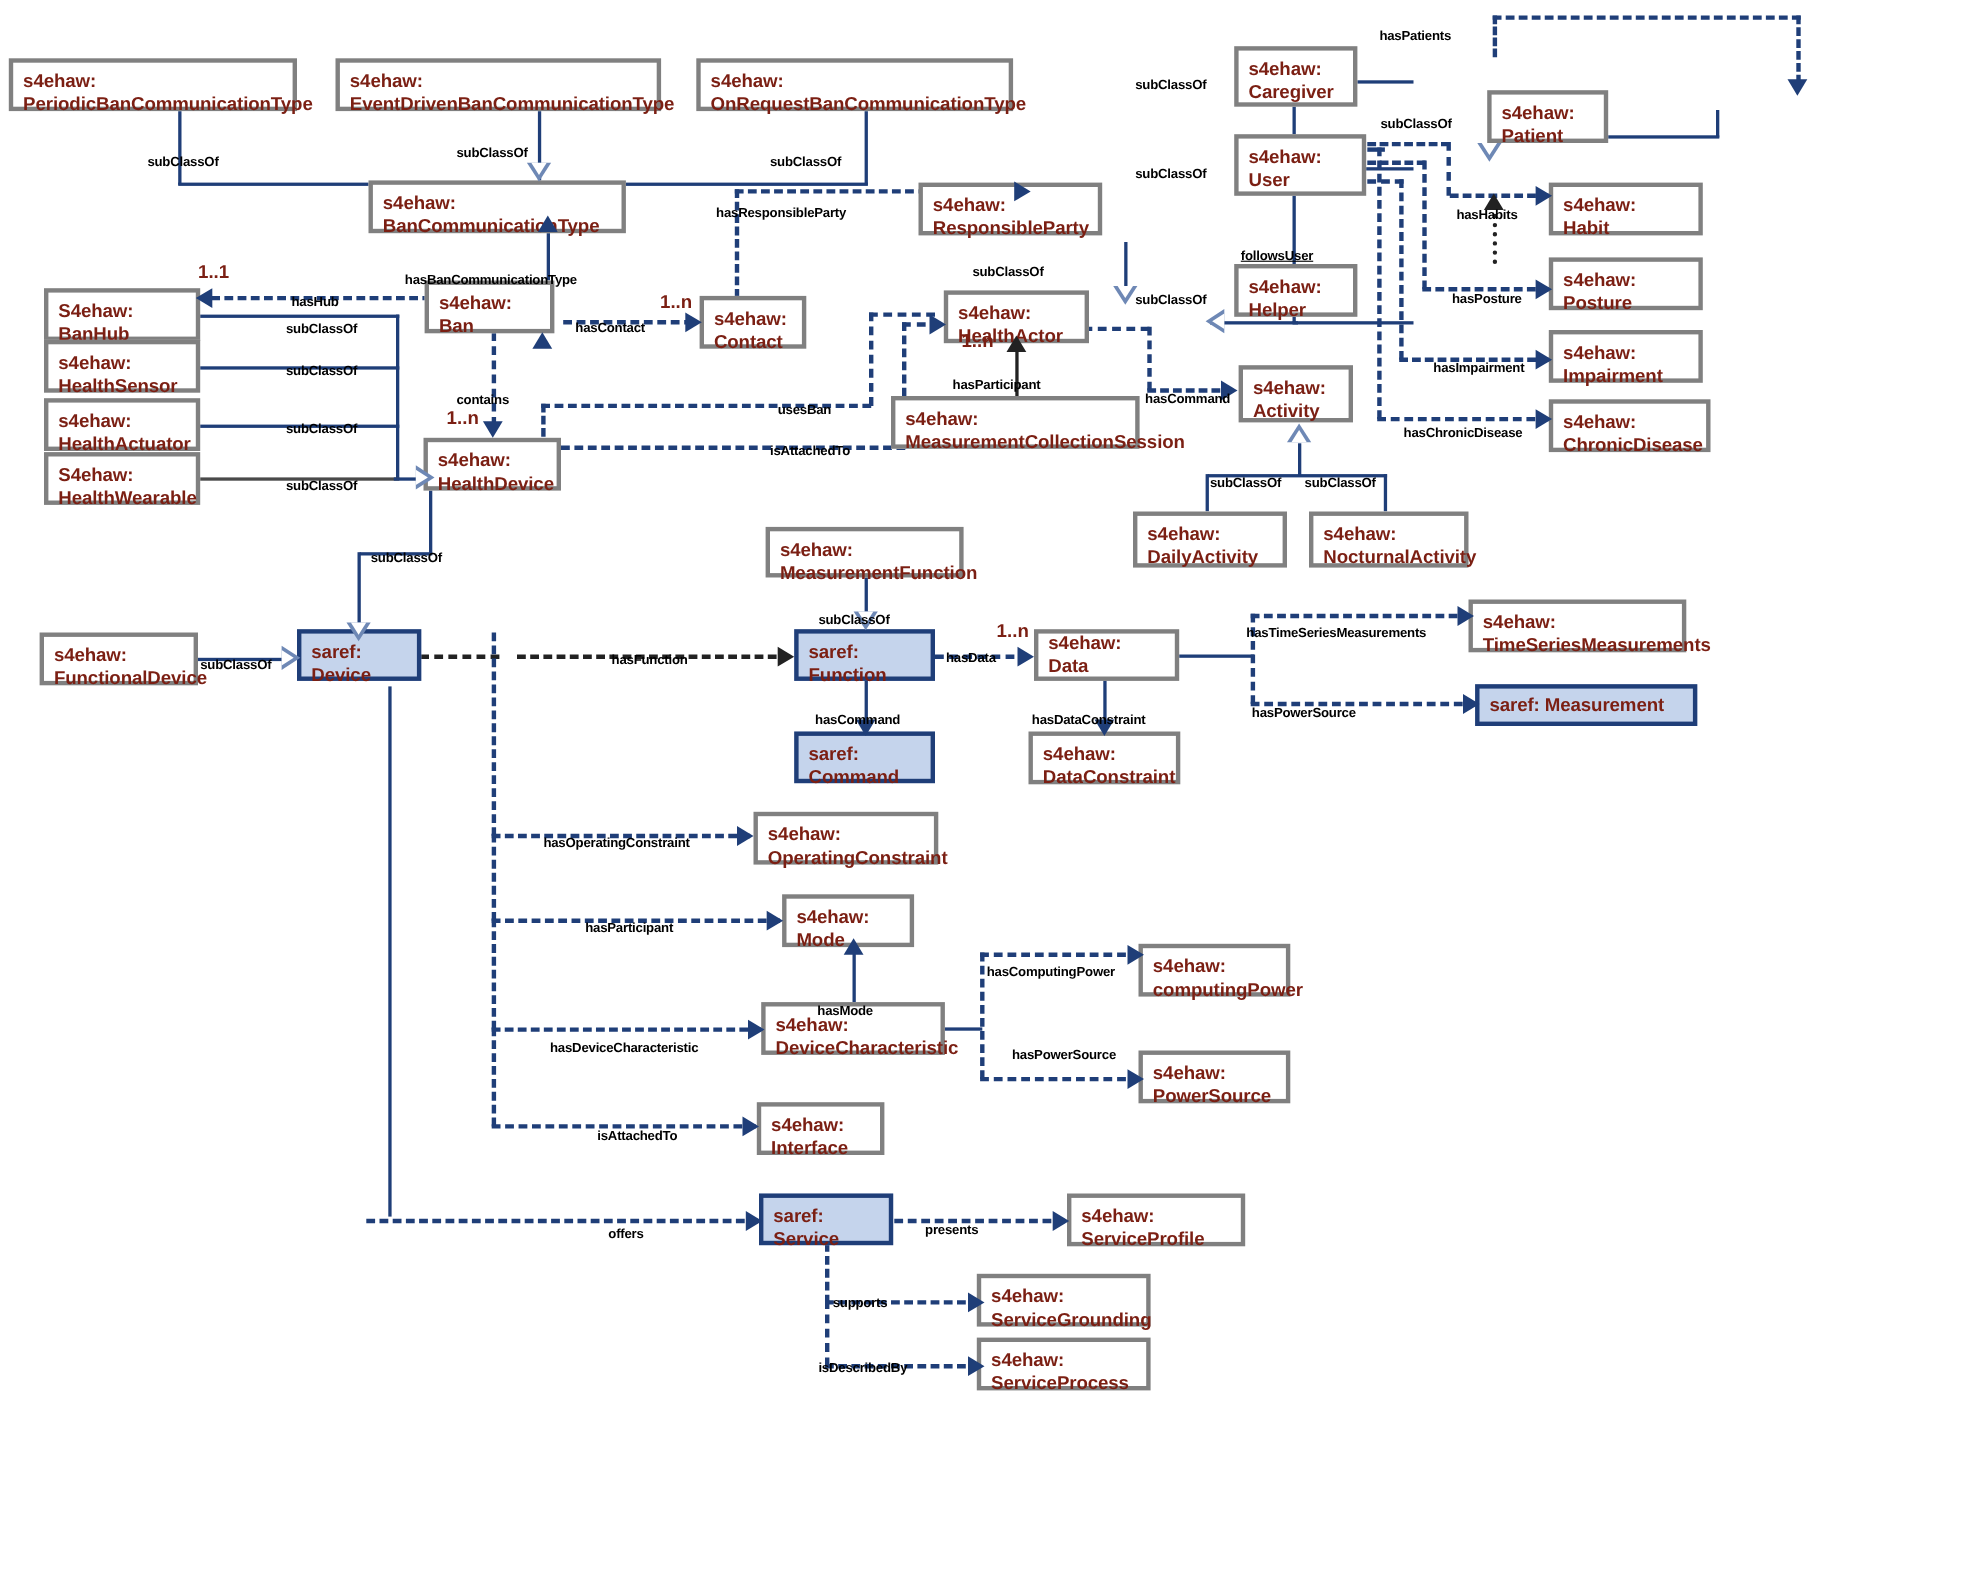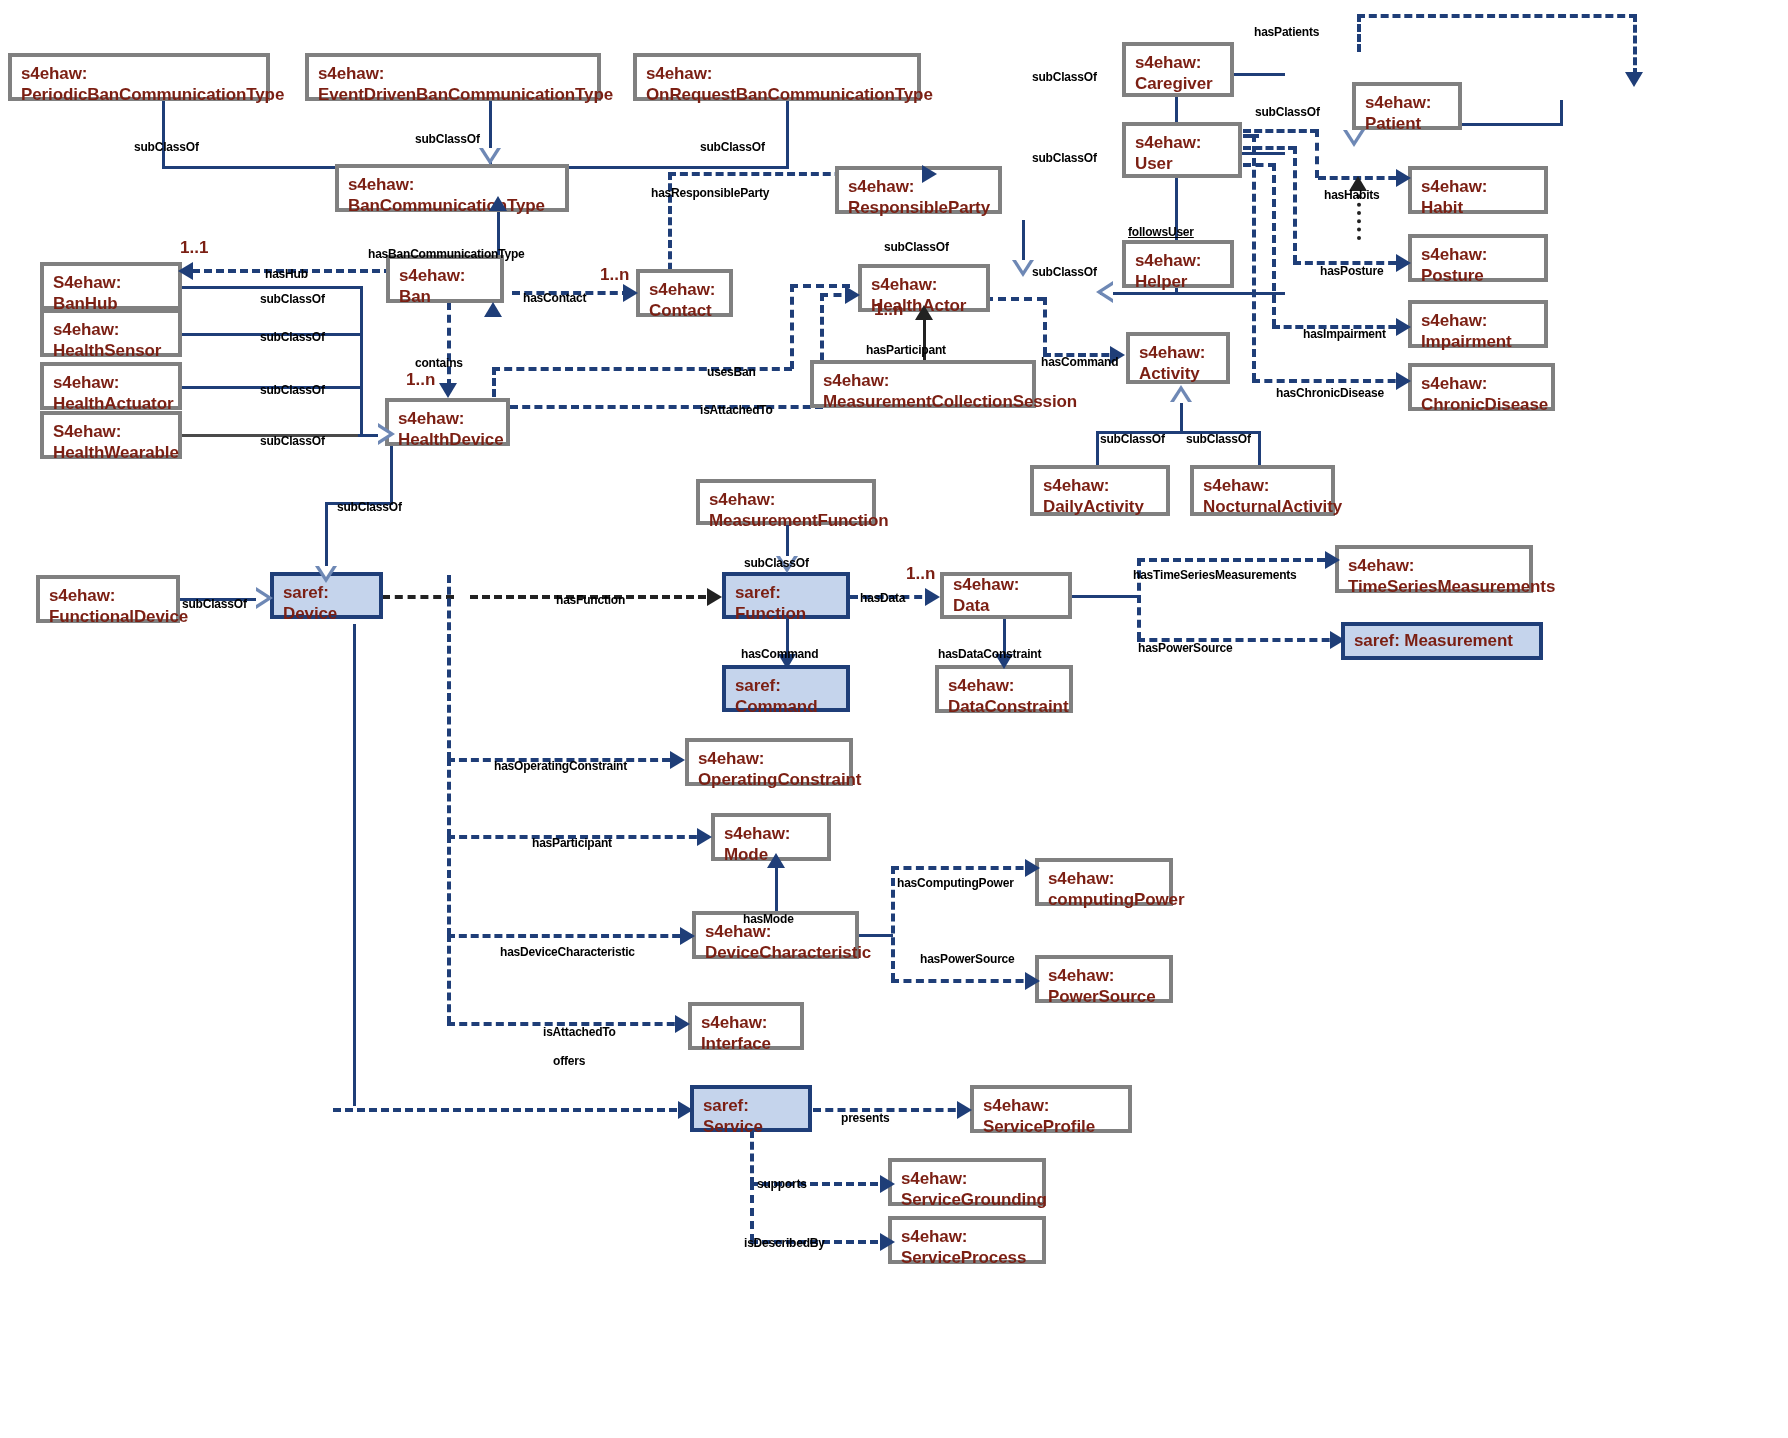--- a/index.html
+++ b/index.html
@@ -468,21 +468,21 @@
   <div class="lbl" style="left:1138px;top:621px;">hasPowerSource</div>
 
   <div class="lbl" style="left:494px;top:739px;">hasOperatingConstraint</div>
   <div class="lbl" style="left:532px;top:816px;">hasParticipant</div>
   <div class="lbl" style="left:743px;top:892px;">hasMode</div>
   <div class="lbl" style="left:500px;top:925px;">hasDeviceCharacteristic</div>
   <div class="lbl" style="left:897px;top:856px;">hasComputingPower</div>
   <div class="lbl" style="left:920px;top:932px;">hasPowerSource</div>
   <div class="lbl" style="left:543px;top:1005px;">isAttachedTo</div>
 
-  <div class="lbl" style="left:553px;top:1034px;">offers</div>
+  <div class="lbl" style="left:553px;top:1094px;">offers</div>
   <div class="lbl" style="left:841px;top:1091px;">presents</div>
   <div class="lbl" style="left:757px;top:1157px;">supports</div>
   <div class="lbl" style="left:744px;top:1216px;">isDescribedBy</div>
 
   <div class="card" style="left:180px;top:238px;">1..1</div>
   <div class="card" style="left:600px;top:265px;">1..n</div>
   <div class="card" style="left:406px;top:370px;">1..n</div>
   <div class="card" style="left:874px;top:300px;">1..n</div>
   <div class="card" style="left:906px;top:564px;">1..n</div>
 

